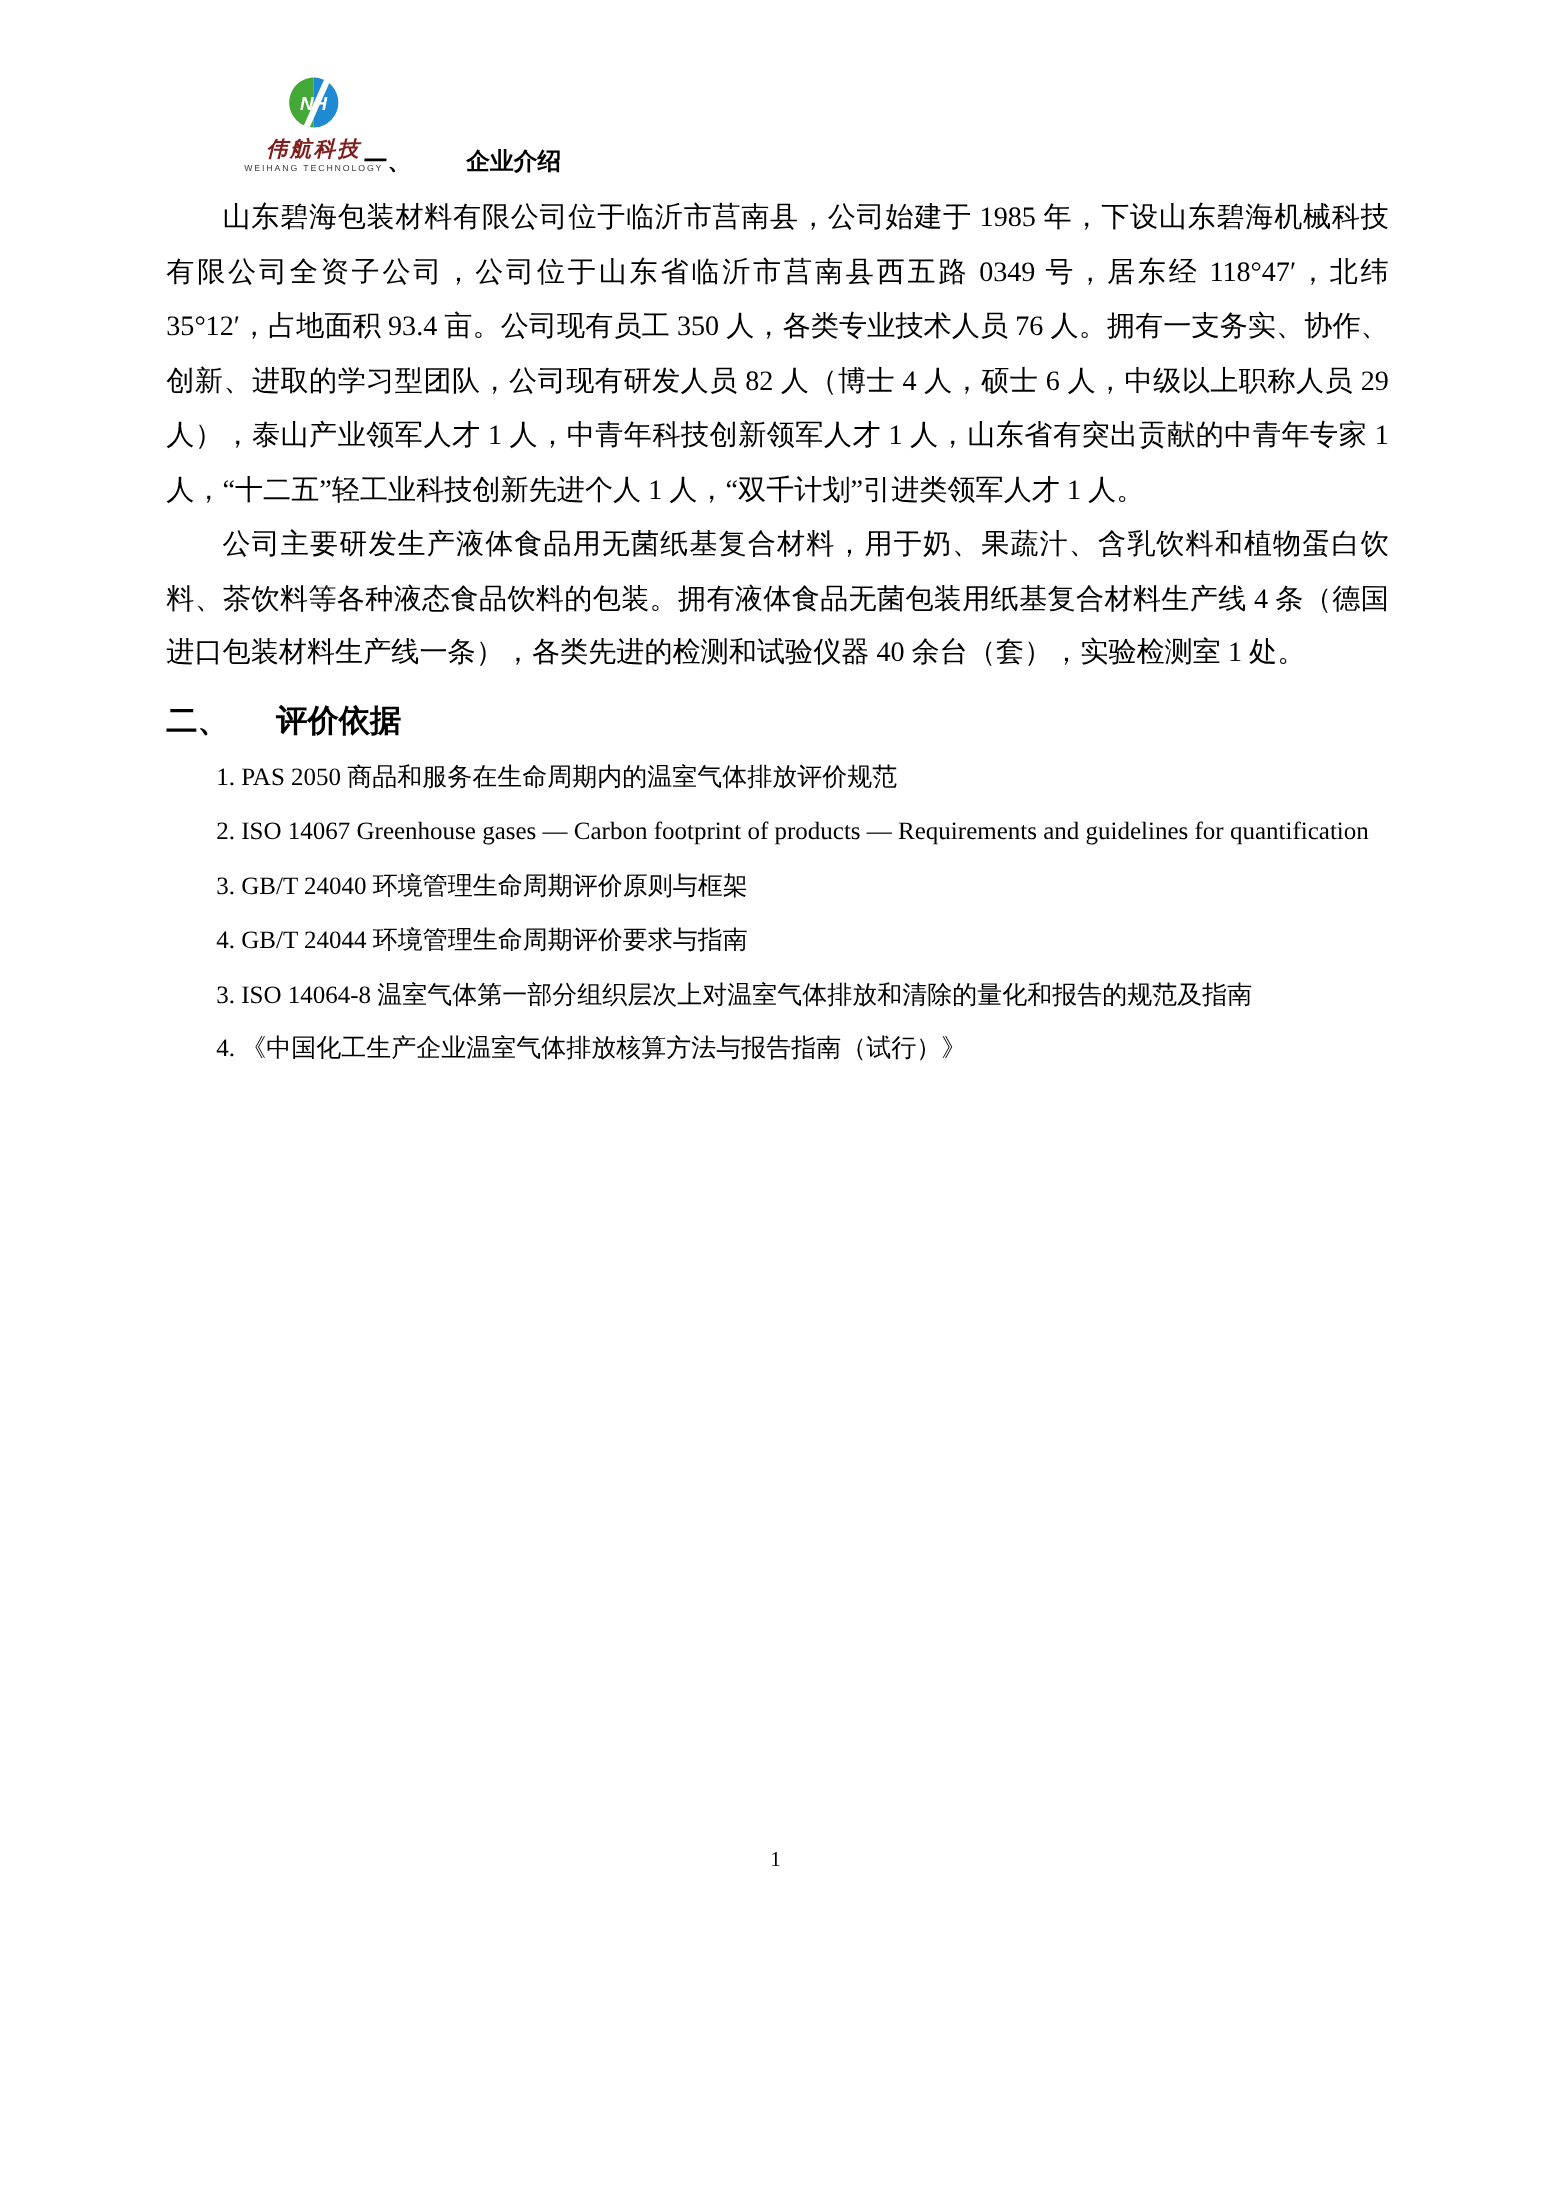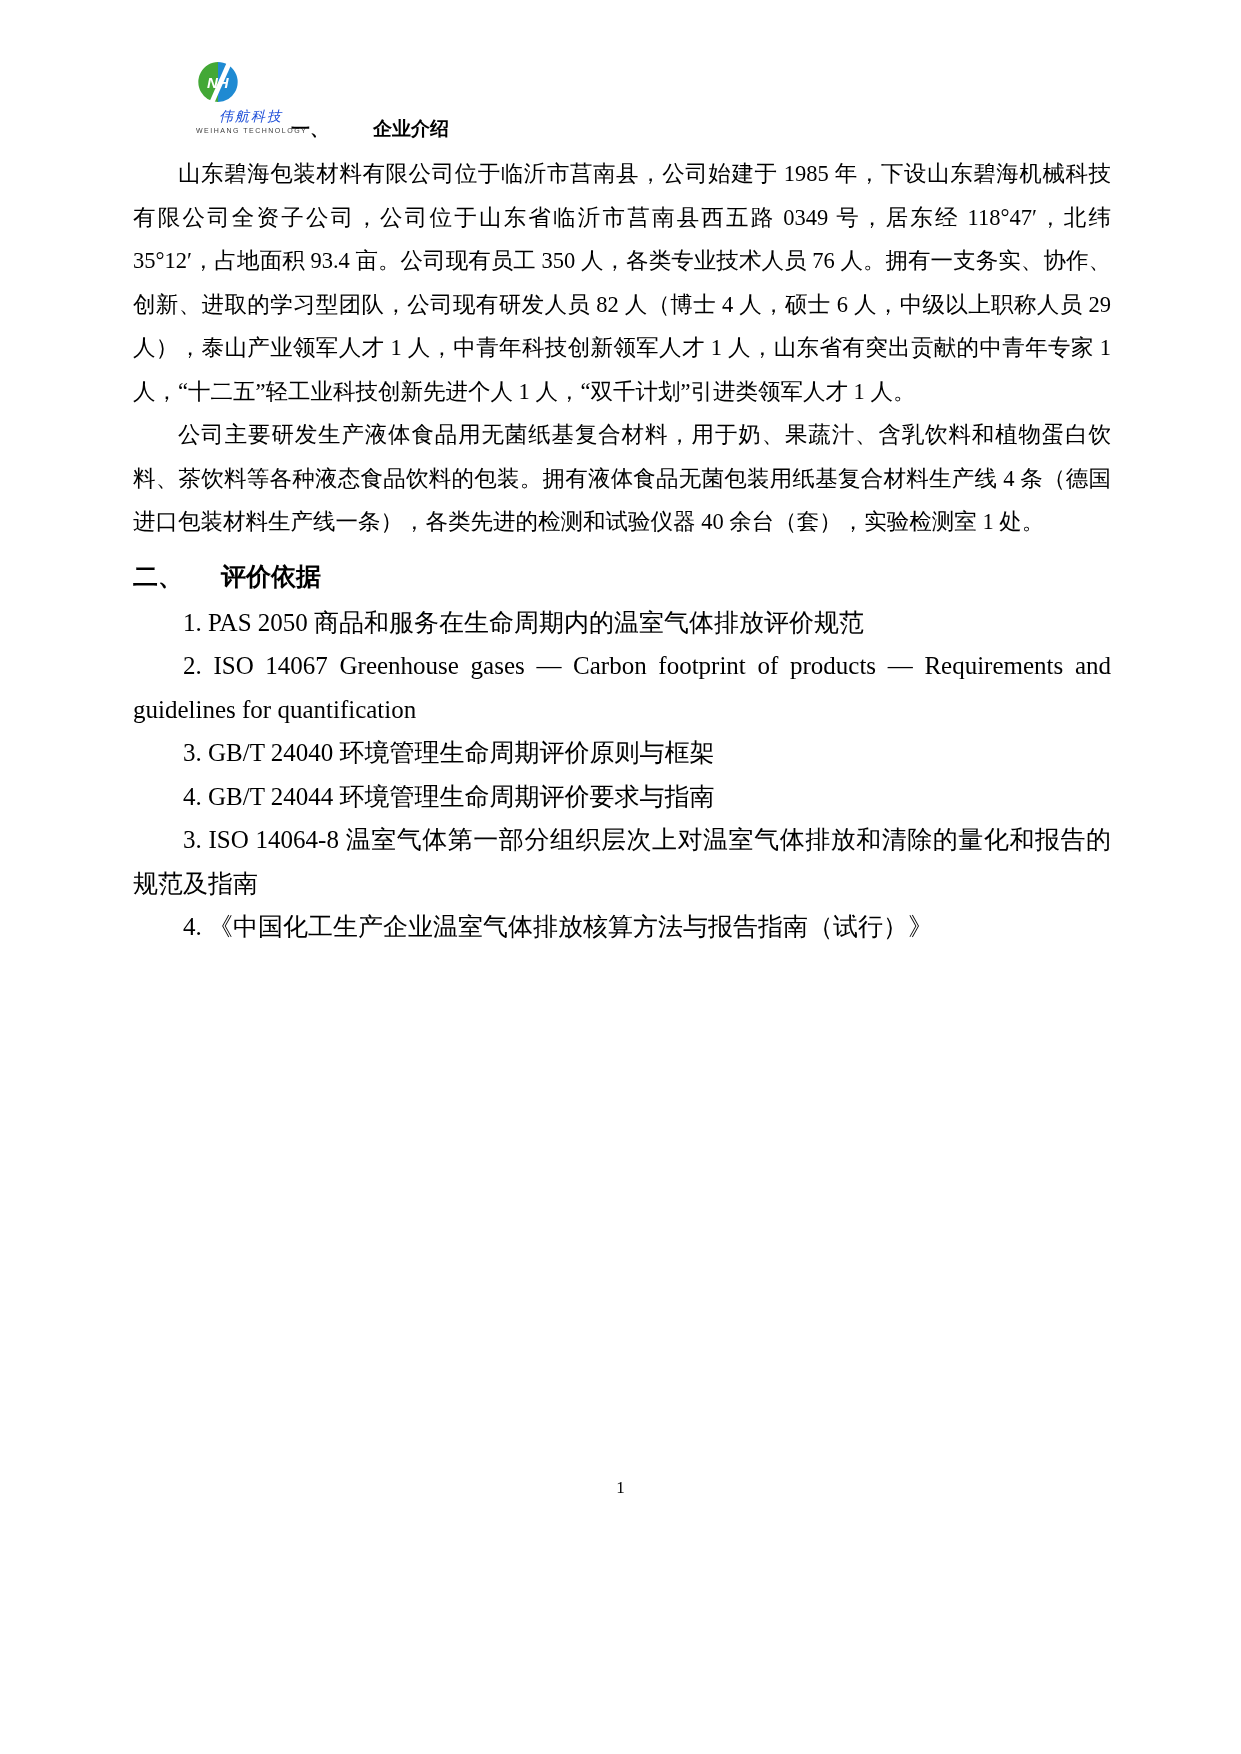--- a/index.html
+++ b/index.html
@@ -8,27 +8,27 @@
     width:1241px;height:1754px;
     background:#ffffff;
     font-family:"Liberation Serif","DejaVu Serif",serif;
     color:#000;
     overflow:hidden;
     margin:0 auto;
   }
   
   .logo{
     position:absolute;left:196px;top:60px;width:110px;
-    display:flex;flex-direction:column;
+    display:flex;flex-direction:column;align-items:center;
     text-align:center;
   }
   .logo-mark{width:44px;height:44px;margin-bottom:4px;}
   .logo-name{
     font-family:"Liberation Sans","DejaVu Sans",sans-serif;
-    font-weight:normal;font-size:14px;letter-spacing:2px;color:#1d4ed8;
+    font-weight:bold;font-size:17px;letter-spacing:2px;color:#7f1d1d;
     font-style:italic;
     white-space:nowrap;
   }
   .logo-sub{
     font-family:"Liberation Sans","DejaVu Sans",sans-serif;
     font-size:7px;letter-spacing:1.5px;color:#3c3c3c;
     white-space:nowrap;margin-top:1px;
   }
   
   .content{
@@ -46,21 +46,21 @@
     margin:0;
     font-family:Liberation Serif, serif;
   }
   .h2{
     font-size:25px;font-weight:bold;
     margin:16px 0 8px 0;padding-left:0;
     white-space:nowrap;
   }
   .h2 .num{margin-right:38px;}
   .item{
-    font-size:25px;line-height:43.5px;
+    font-size:20px;line-height:43.5px;
     text-align:justify;text-indent:2em;
     margin:0;
   }
   .page-number{
     position:absolute;left:0;right:0;top:1478px;
     text-align:center;font-size:17px;color:#000;
   }
 </style>
 </head>
 <body>

